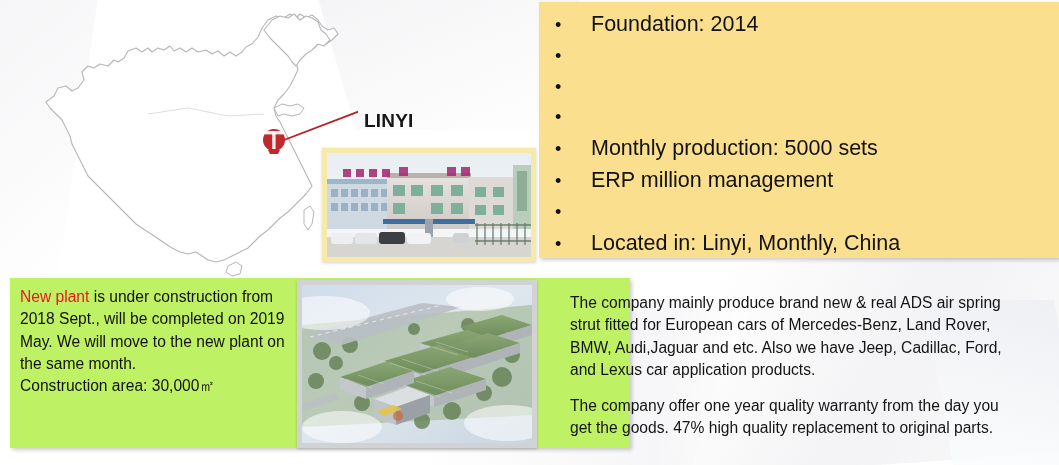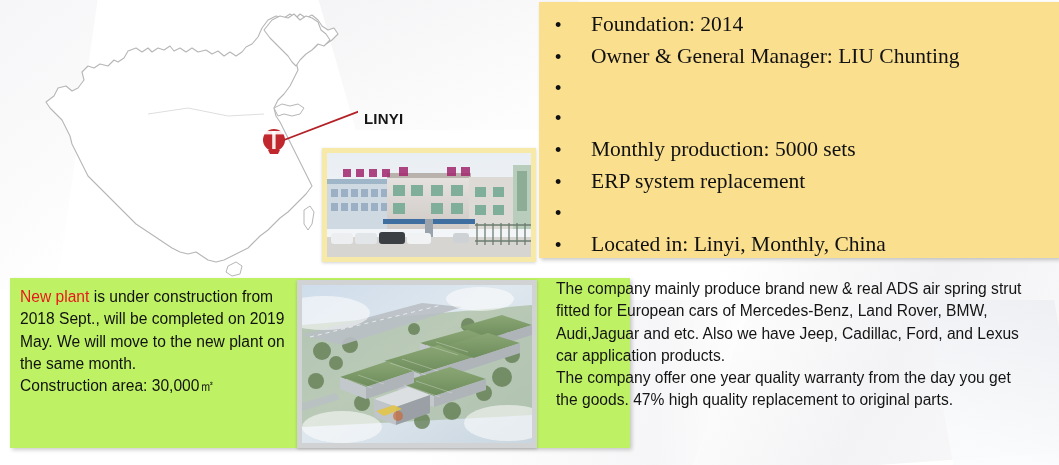--- a/index.html
+++ b/index.html
@@ -55,21 +55,21 @@
   #map-wrap {
     position: absolute;
     left: 28px; top: 4px;
     width: 330px; height: 280px;
   }
   #map-wrap svg { display: block; width: 100%; height: 100%; }
 
   .city-label {
     position: absolute;
     left: 364px; top: 110px;
-    font-size: 15px;
+    font-size: 19px;
     font-weight: bold;
     color: #161616;
     letter-spacing: .2px;
     white-space: nowrap;
   }
 
   
   #factory-photo {
     position: absolute;
     left: 322px; top: 148px;
@@ -102,21 +102,21 @@
     color: #111111;
     line-height: 30.8px;
     white-space: nowrap;
   }
   #info-box li .bullet {
     width: 36px;
     flex: 0 0 36px;
     font-size: 18px;
     line-height: 30.8px;
   }
-  #info-box li .btext { flex: 1 1 auto; font-family: Liberation Serif, serif; }
+  #info-box li .btext { flex: 1 1 auto; }
 
   
   #plant-panel {
     position: absolute;
     left: 10px; top: 278px;
     width: 620px; height: 170px;
     background: #bef264;
     box-shadow: 2px 2px 4px rgba(0,0,0,.20);
     box-sizing: border-box;
     padding: 8px 0 0 10px;
@@ -143,21 +143,21 @@
 
   
   #desc-block {
     position: absolute;
     left: 556px; top: 278px;
     width: 478px;
     font-size: 15.6px;
     line-height: 22.3px;
     color: #141414;
   }
-  #desc-block p { margin: 0; }
+  #desc-block p { margin: 14px; }
 </style>
 </head>
 <body>
 
 <div id="slide">
 
   <div class="bg-shape bg-a"></div>
   <div class="bg-shape bg-b"></div>
   <div class="bg-shape bg-c"></div>
   <div class="bg-shape bg-d"></div>
@@ -306,35 +306,34 @@
   </div>
 
   <div id="info-box">
     <ul>
       <li>
         <span class="bullet">•</span>
         <span class="btext">Foundation: 2014</span>
       </li>
       <li>
         <span class="bullet">•</span>
-        <span class="btext">Owner &amp; General Manager: LIU Chunting</span>
       </li>
       <li>
         <span class="bullet">•</span>
       </li>
       <li>
         <span class="bullet">•</span>
       </li>
       <li>
         <span class="bullet">•</span>
         <span class="btext">Monthly production: 5000 sets</span>
       </li>
       <li>
         <span class="bullet">•</span>
-        <span class="btext">ERP system replacement</span>
+        <span class="btext">ERP million management</span>
       </li>
       <li>
         <span class="bullet">•</span>
       </li>
       <li>
         <span class="bullet">•</span>
         <span class="btext">Located in: Linyi, Monthly, China</span>
       </li>
     </ul>
   </div>

